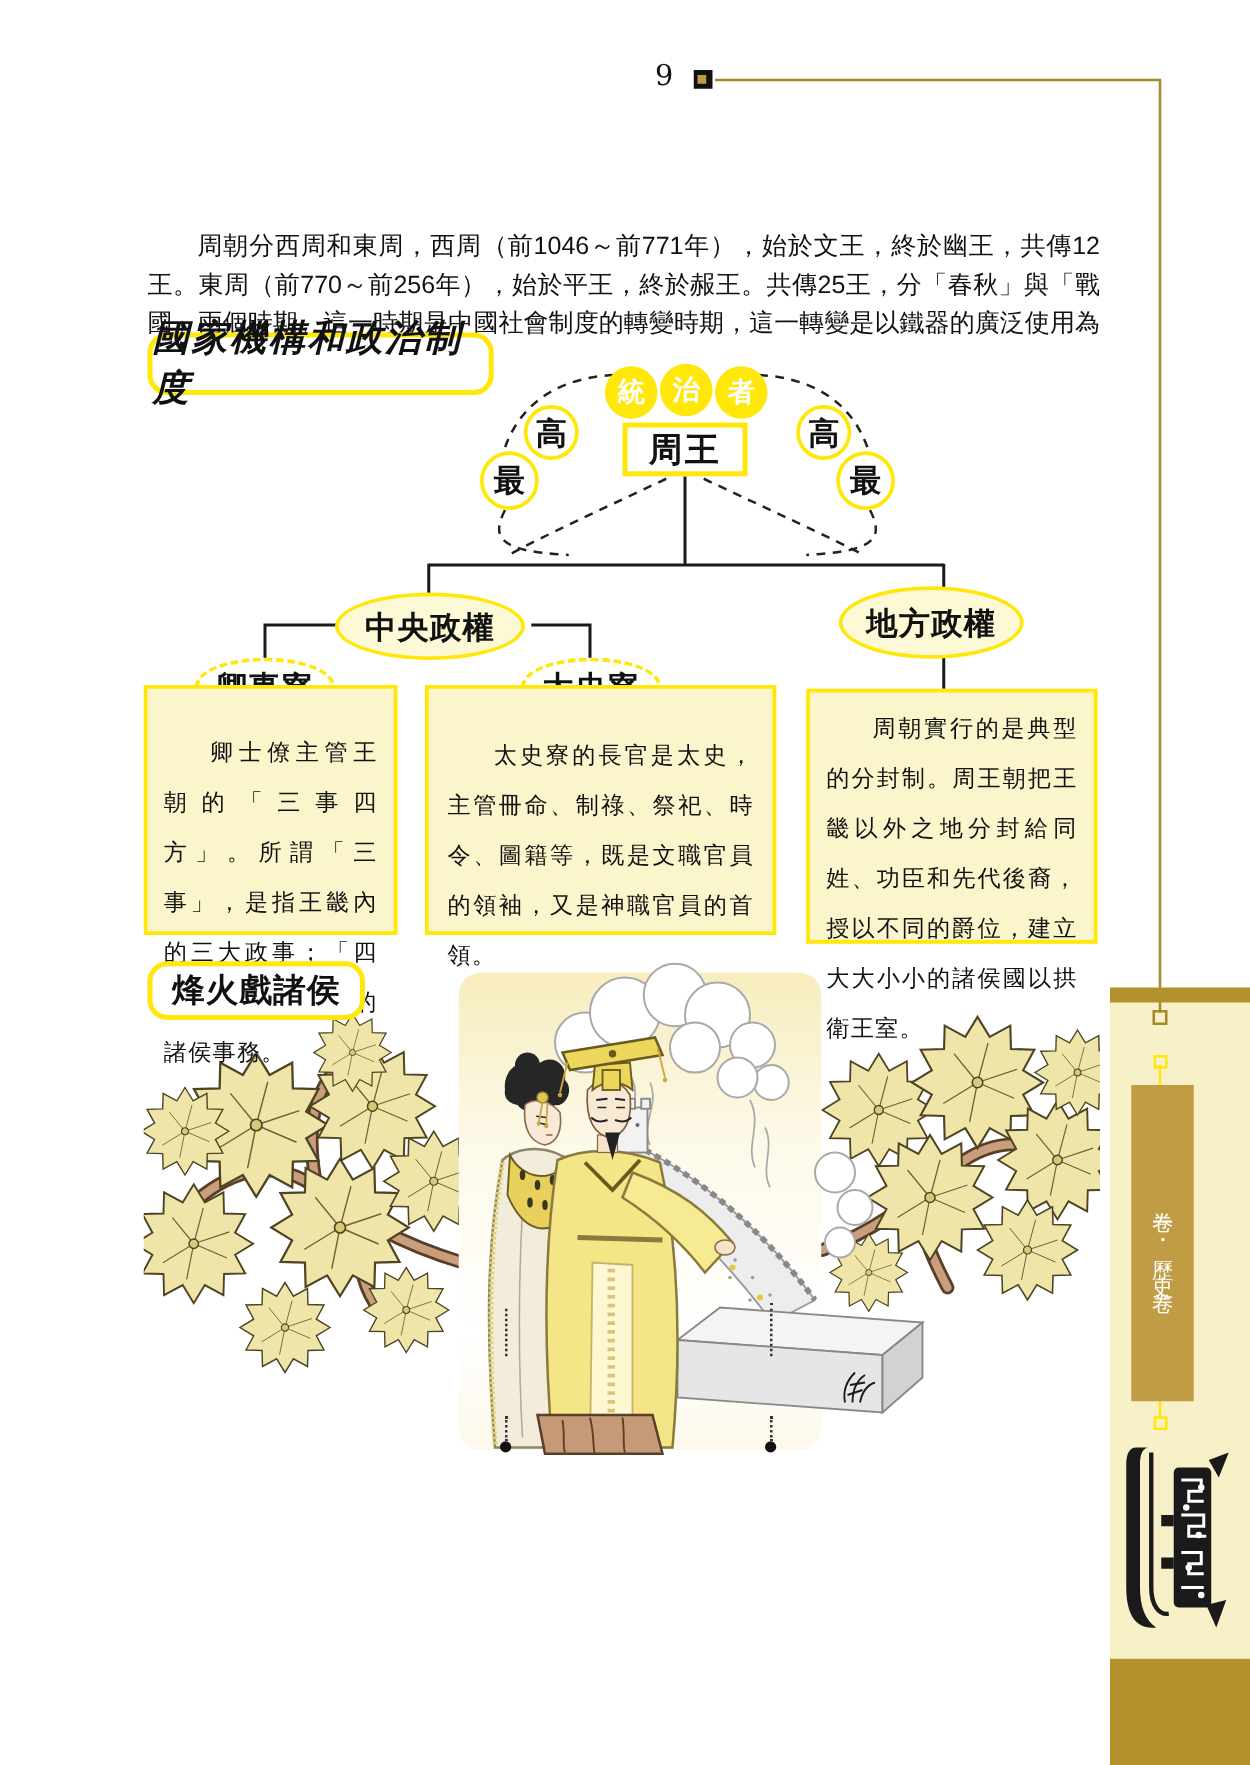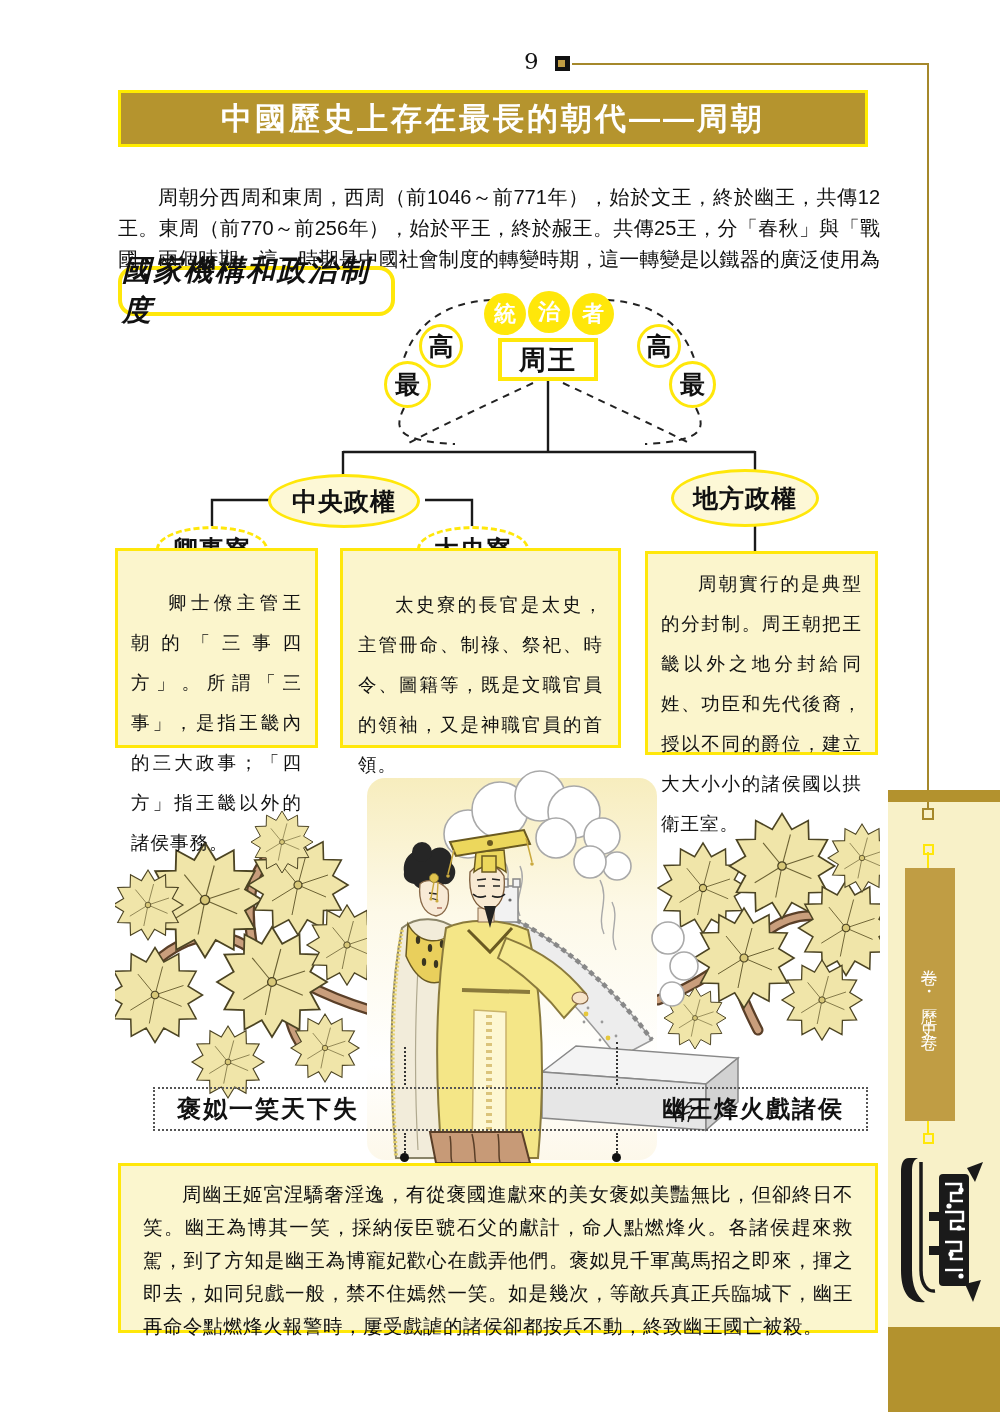--- a/index.html
+++ b/index.html
@@ -105,23 +105,20 @@
         <circle cx="56" cy="102" r="2.6"></circle>
       <circle cx="66" cy="124" r="2.6"></circle>
     </g>
   </svg>
 
   <div class="abs pagenum" style="left:524px;top:48px;z-index:2;">9</div>
   <div class="abs marker" style="left:555px;top:56px;z-index:2;">
       <i></i>
     </div>
 
-  <div class="abs banner">
-    <span>中國歷史上存在最長的朝代——周朝</span>
-  </div>
 
   <p class="abs intro">周朝分西周和東周，西周（前1046～前771年），始於文王，終於幽王，共傳12王。東周（前770～前256年），始於平王，終於赧王。共傳25王，分「春秋」與「戰國」兩個時期。這一時期是中國社會制度的轉變時期，這一轉變是以鐵器的廣泛使用為標誌的。</p>
 
   <div class="abs hdrbox" style="left:118px;top:266px;width:277px;height:50px;font-size:29px;letter-spacing:2px;font-style:italic;">
     <span>國家機構和政治制度</span>
   </div>
 
   <svg class="abs" style="left:0;top:0;z-index:1;pointer-events:none;" width="1000" height="1412" viewBox="0 0 1000 1412">
     <g stroke="#222" stroke-width="2" fill="none" stroke-dasharray="7,6">
       <path d="M397,396 C400,330 440,302 492,300"></path>
@@ -186,20 +183,23 @@
   <div class="abs txtbox" style="left:115px;top:548px;width:203px;height:200px;padding:32px 13px 0 13px;">
     <p>卿士僚主管王朝的「三事四方」。所謂「三事」，是指王畿內的三大政事；「四方」指王畿以外的諸侯事務。</p>
   </div>
   <div class="abs txtbox" style="left:340px;top:548px;width:281px;height:200px;padding:34px 15px 0 15px;">
     <p>太史寮的長官是太史，主管冊命、制祿、祭祀、時令、圖籍等，既是文職官員的領袖，又是神職官員的首領。</p>
   </div>
   <div class="abs txtbox" style="left:645px;top:551px;width:233px;height:204px;padding:10px 13px 0 13px;">
     <p>周朝實行的是典型的分封制。周王朝把王畿以外之地分封給同姓、功臣和先代後裔，授以不同的爵位，建立大大小小的諸侯國以拱衛王室。</p>
   </div>
 
+  <div class="abs hdrbox" style="left:118px;top:769px;width:174px;height:47px;font-size:26px;letter-spacing:1px;">
+    <span>烽火戲諸侯</span>
+  </div>
 
   <svg class="abs" style="left:115px;top:770px;z-index:1;" width="765" height="395" viewBox="115 770 765 395">
     <defs>
       <linearGradient id="g1" x1="0" y1="0" x2="0" y2="1">
         <stop offset="0" stop-color="#f7edbe"></stop>
           <stop offset="0.35" stop-color="#fdf9e8"></stop>
         <stop offset="0.75" stop-color="#ffffff"></stop>
           <stop offset="1" stop-color="#fdf8ea"></stop>
       </linearGradient>
       <g id="fol">
@@ -374,29 +374,22 @@
     </g>
 
     <g stroke="#1a1a1a" stroke-width="1.5" fill="none">
       <path d="M676,1122 C674,1112 678,1104 684,1098"></path>
       <path d="M682,1122 C682,1110 686,1104 692,1100"></path>
       <path d="M688,1122 C690,1112 694,1108 700,1106"></path>
       <path d="M678,1116 L690,1112 M680,1108 L692,1106"></path>
     </g>
   </svg>
 
-  <div class="abs caption">
-    <span>褒姒一笑天下失</span>
-    <span>幽王烽火戲諸侯</span>
-  </div>
 
   <div class="abs dotv" style="left:404px;top:1047px;height:38px;"></div>
   <div class="abs dotv" style="left:404px;top:1133px;height:20px;"></div>
   <div class="abs dot" style="left:400px;top:1153px;"></div>
   <div class="abs dotv" style="left:616px;top:1042px;height:43px;"></div>
   <div class="abs dotv" style="left:616px;top:1133px;height:20px;"></div>
   <div class="abs dot" style="left:612px;top:1153px;"></div>
 
-  <div class="abs storybox">
-    <p>周幽王姬宮涅驕奢淫逸，有從褒國進獻來的美女褒姒美豔無比，但卻終日不笑。幽王為博其一笑，採納佞臣虢石父的獻計，命人點燃烽火。各諸侯趕來救駕，到了方知是幽王為博寵妃歡心在戲弄他們。褒姒見千軍萬馬招之即來，揮之即去，如同兒戲一般，禁不住嫣然一笑。如是幾次，等敵兵真正兵臨城下，幽王再命令點燃烽火報警時，屢受戲謔的諸侯卻都按兵不動，終致幽王國亡被殺。</p>
-  </div>
 
 </div>
 
 </body></html>

